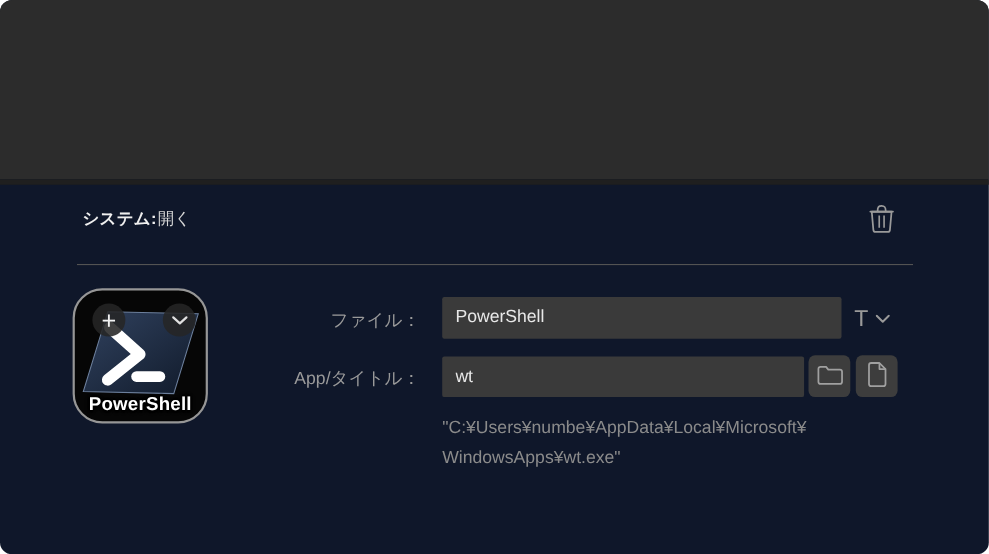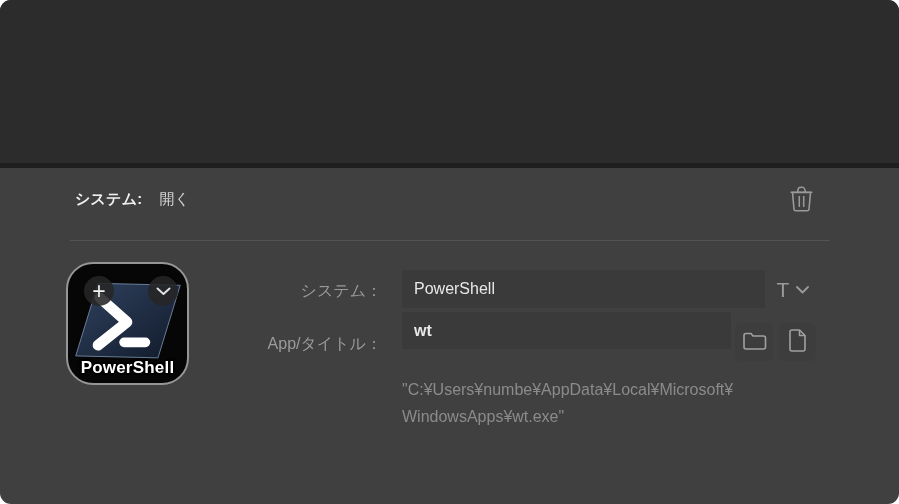--- a/index.html
+++ b/index.html
@@ -1,26 +1,26 @@
 <!DOCTYPE html>
 <html><head>
 <meta charset="utf-8">
 <style>
   * { margin:0; padding:0; box-sizing:border-box; }
   html,body { background:#ffffff; font-family:"Liberation Sans","DejaVu Sans",sans-serif; }
   .app {
     position:relative; width:899px; height:504px;
-    background:#404040; border-radius:11px; overflow:hidden;
+    background:#0f172a; border-radius:11px; overflow:hidden;
   }
   .top-panel { position:absolute; left:0; top:0; width:899px; height:163px; background:#2c2c2c; }
   .thick-divider { position:absolute; left:0; top:163px; width:899px; height:5px; background:#1f1f1f; }
 
   .header-row { position:absolute; left:75px; top:190px; display:flex; align-items:baseline; }
   .section-label { font-size:15px; font-weight:bold; color:#f0f0f0; letter-spacing:0.2px; }
-  .action-label { font-size:15px; font-weight:400; color:#d6d6d6; margin-left:17px; }
+  .action-label { font-size:15px; font-weight:400; color:#d6d6d6; margin-left:1px; }
 
   .icon-btn { background:transparent; border:none; cursor:pointer; padding:0; display:flex; align-items:center; justify-content:center; }
   .trash-btn { position:absolute; left:786px; top:185px; width:30px; height:30px; }
 
   .thin-divider { position:absolute; left:70px; top:240px; width:760px; height:1px; background:#535353; }
 
   
   .key-tile {
     position:absolute; left:66px; top:262px; width:123px; height:123px;
     background:#060606; border:2px solid #969696; border-radius:27px; cursor:pointer;
@@ -108,33 +108,33 @@
     <button class="key-badge badge-chevron">
       <span>
         <svg width="15" height="9" viewBox="0 0 15 9" fill="none">
           <path d="M1.5 1.5 L7.5 7 L13.5 1.5" stroke="#e0e0e0" stroke-width="2" stroke-linecap="round" stroke-linejoin="round"></path>
         </svg>
       </span>
     </button>
     <div class="key-label">PowerShell</div>
   </div>
 
-  <label class="field-label" style="top:281px;">システム：</label>
+  <label class="field-label" style="top:281px;">ファイル：</label>
   <input class="text-input" style="top: 270px; width: 363px;" type="text" value="PowerShell">
   <button class="icon-btn title-format-btn">
     <span class="t-glyph">T</span>
     <span>
       <svg width="13" height="8" viewBox="0 0 13 8" fill="none">
         <path d="M1 1 L6.5 6.5 L12 1" stroke="#9a9a9a" stroke-width="1.8" stroke-linecap="round" stroke-linejoin="round"></path>
       </svg>
     </span>
   </button>
 
   <label class="field-label" style="top:334px;">App/タイトル：</label>
-  <input class="text-input" style="top: 312px; width: 329px; height: 37px; font-weight: bold;" type="text" value="wt">
+  <input class="text-input" style="top: 324px; width: 329px; height: 37px;" type="text" value="wt">
 
   <button class="square-btn folder-btn">
     <span>
       <svg width="25" height="20" viewBox="0 0 25 20" fill="none">
         <path d="M2 4.5 C2 3.4 2.9 2.5 4 2.5 L9 2.5 L11 5 L21.5 5 C22.6 5 23.5 5.9 23.5 7 L23.5 16 C23.5 17.1 22.6 18 21.5 18 L4 18 C2.9 18 2 17.1 2 16 Z" stroke="#a0a0a0" stroke-width="1.6" stroke-linejoin="round"></path>
       </svg>
     </span>
   </button>
   <button class="square-btn file-btn">
     <span>

